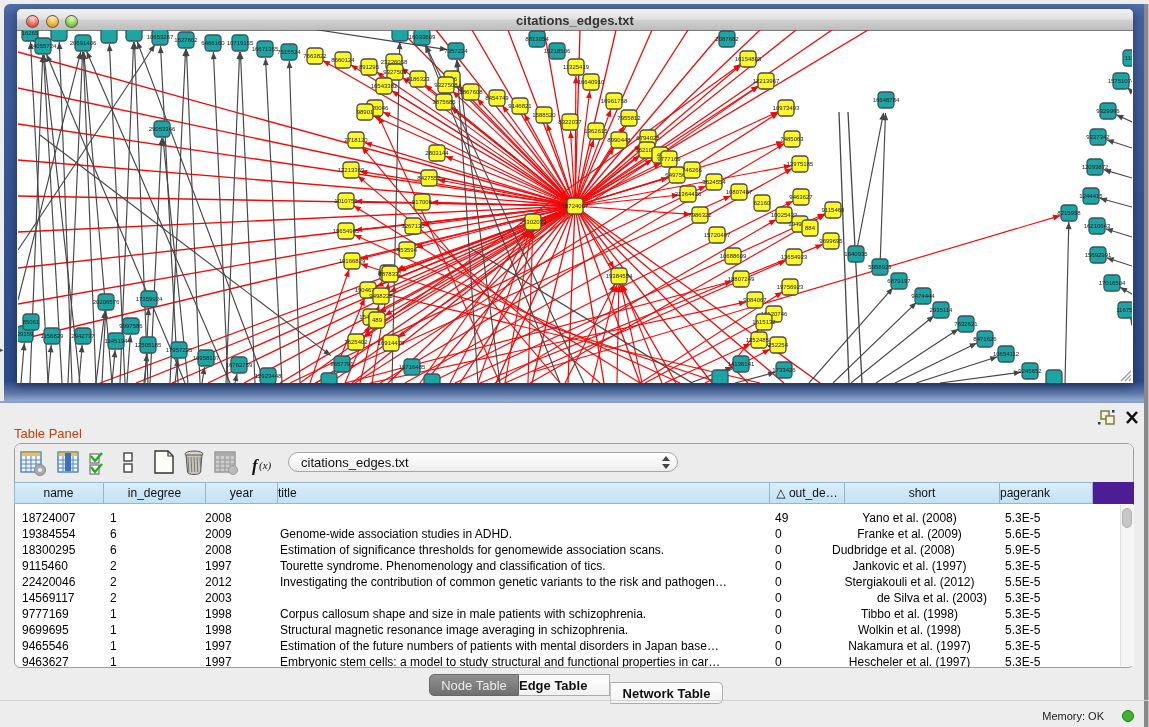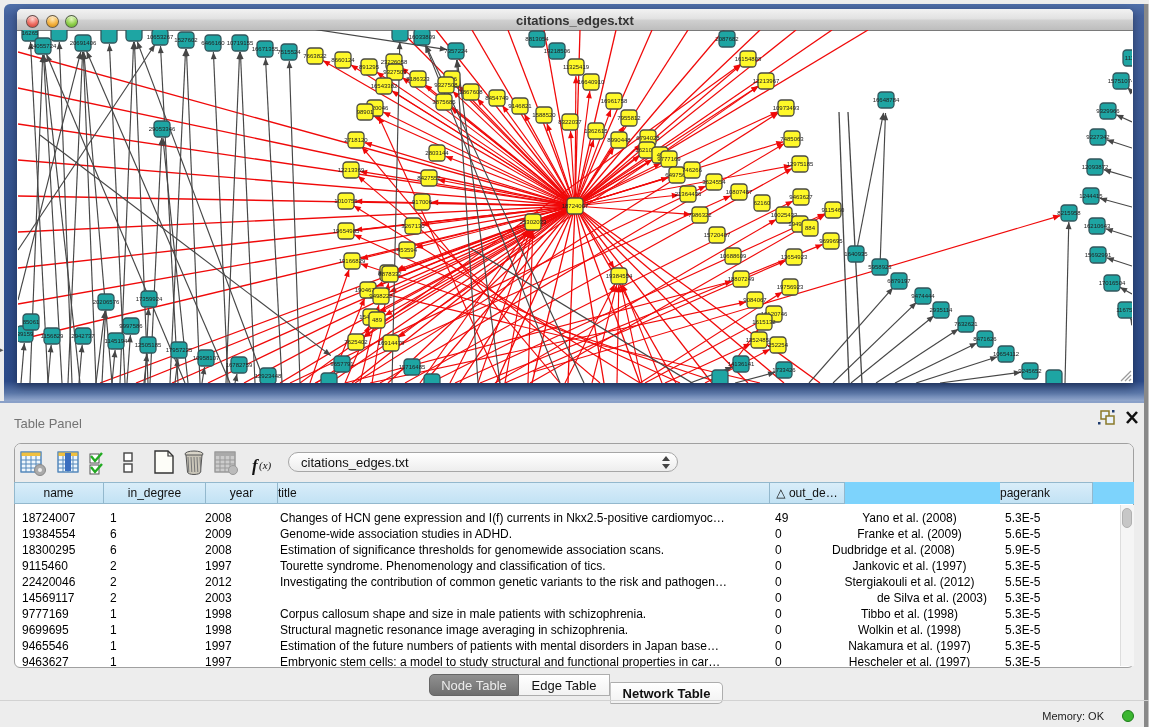--- a/index.html
+++ b/index.html
@@ -663,21 +663,21 @@
       <rect x="611" y="268" width="16" height="16" rx="3.5" fill="#fef829" stroke="#4a4a42" stroke-width="1.3"></rect>
       <text x="619" y="278.2" font-size="6" text-anchor="middle" fill="#222" font-family="Liberation Sans, sans-serif">19384554</text>
       <rect x="567" y="198" width="16" height="16" rx="3.5" fill="#fef829" stroke="#4a4a42" stroke-width="1.3"></rect>
       <text x="575" y="208.2" font-size="6" text-anchor="middle" fill="#222" font-family="Liberation Sans, sans-serif">18724007</text>
       <line x1="1121" y1="381" x2="1131" y2="371" stroke="#9a9a9a" stroke-width="1.3"></line>
       <line x1="1125" y1="381" x2="1131" y2="375" stroke="#9a9a9a" stroke-width="1.3"></line>
       <line x1="1129" y1="381" x2="1131" y2="379" stroke="#9a9a9a" stroke-width="1.3"></line>
     </g>
   </svg>
 <div class="abs" style="left:0;top:401px;width:1144px;height:2px;background:#8aa0c8"></div>
-<div class="abs" style="left:14px;top:416px;font-size:13px;color:#737373">Table Panel</div>
+<div class="abs" style="left:14px;top:426px;font-size:13px;color:#c2410c">Table Panel</div>
 <svg class="abs" style="left:1098px;top:409px" width="44" height="18">
     <rect x="3" y="2" width="8" height="8" fill="#eaf2fa" stroke="#8a7a2a" stroke-width="1.5"></rect>
     <rect x="8" y="7" width="8" height="8" fill="#eaf2fa" stroke="#8a7a2a" stroke-width="1.5"></rect>
     <rect x="14" y="1" width="2.5" height="2.5" fill="#1d3a6e"></rect>
     <rect x="0" y="13" width="2.5" height="2.5" fill="#1d3a6e"></rect>
     <path d="M 29 3 L 39 14 M 39 3 L 29 14" stroke="#111" stroke-width="2.6"></path>
   </svg>
 <div class="abs" style="left:14px;top:443px;width:1120px;height:225px;background:#fff;border:1px solid #a0a0a0;border-radius:7px 7px 6px 6px;box-sizing:border-box"></div>
 <div class="abs" style="left:15px;top:444px;width:1118px;height:38px;background:#ececec;border-radius:6px 6px 0 0"></div>
 <svg class="abs" style="left:0;top:443" width="290" height="40">
@@ -735,35 +735,35 @@
     <circle cx="233" cy="27" r="4.5" fill="#bbb" stroke="#999"></circle>
     <text x="252" y="28" font-family="Liberation Serif,serif" font-style="italic" font-weight="bold" font-size="17" fill="#111">f</text>
     <text x="259" y="26" font-family="Liberation Serif,serif" font-style="italic" font-size="11" fill="#111">(x)</text>
   </svg>
 <div class="abs" style="left:288px;top:452px;width:390px;height:20px;border-radius:10px;border:1px solid #a6a6a6;background:linear-gradient(180deg,#ffffff,#ededed);box-sizing:border-box">
     <div class="abs" style="left:12px;top:2px;font-size:13px;color:#111">citations_edges.txt</div>
     <svg class="abs" style="right:6px;top:3px" width="10" height="14">
       <path d="M 5 0 L 9 5 L 1 5 Z M 5 13 L 9 8 L 1 8 Z" fill="#444"></path>
     </svg>
   </div>
-<div class="abs" style="left:14px;top:482px;width:1120px;height:22px;background:#7dd3fc">
+<div class="abs" style="left:14px;top:482px;width:1120px;height:22px;background:#4c1d95">
     <div class="abs" style="left:0px;top:0;width:90px;height:22px;background:linear-gradient(180deg,#d9edf9,#c2e2f4);border:1px solid #93b8cd;border-left:none;box-sizing:border-box;font-size:12px;color:#111;text-align:center;line-height:21px">name</div>
     <div class="abs" style="left:90px;top:0;width:102px;height:22px;background:linear-gradient(180deg,#d9edf9,#c2e2f4);border:1px solid #93b8cd;border-left:none;box-sizing:border-box;font-size:12px;color:#111;text-align:center;line-height:21px">in_degree</div>
     <div class="abs" style="left:192px;top:0;width:72px;height:22px;background:linear-gradient(180deg,#d9edf9,#c2e2f4);border:1px solid #93b8cd;border-left:none;box-sizing:border-box;font-size:12px;color:#111;text-align:center;line-height:21px">year</div>
     <div class="abs" style="left:264px;top:0;width:492px;height:22px;background:linear-gradient(180deg,#d9edf9,#c2e2f4);border:1px solid #93b8cd;border-left:none;box-sizing:border-box;font-size:12px;color:#111;text-align:left;line-height:21px">title</div>
     <div class="abs" style="left:756px;top:0;width:75px;height:22px;background:linear-gradient(180deg,#d9edf9,#c2e2f4);border:1px solid #93b8cd;border-left:none;box-sizing:border-box;font-size:12px;color:#111;text-align:center;line-height:21px">△ out_de…</div>
+    <div class="abs" style="left:831px;top:0;width:155px;height:22px;background:linear-gradient(180deg,#d9edf9,#c2e2f4);border:1px solid #93b8cd;border-left:none;box-sizing:border-box;font-size:12px;color:#111;text-align:center;line-height:21px">short</div>
     <div class="abs" style="left:986px;top:0;width:93px;height:22px;background:linear-gradient(180deg,#d9edf9,#c2e2f4);border:1px solid #93b8cd;border-left:none;box-sizing:border-box;font-size:12px;color:#111;text-align:left;line-height:21px">pagerank</div>
     <div class="abs" style="left:0;top:0;width:1px;height:22px;background:#93b8cd"></div>
   </div>
 <div class="abs" style="left:14px;top:509px;width:1106px;height:158px;overflow:hidden;font-size:12px;color:#000">
     <div class="abs" style="left:0;top:1px;width:1106px;height:16px;line-height:16px;white-space:nowrap">
       <span class="abs" style="left:8px">18724007</span>
       <span class="abs" style="left:96px">1</span>
       <span class="abs" style="left:191px">2008</span>
-      <span class="abs" style="left:266px">Changes of HCN gene expression and I(f) currents in Nkx2.5-positive cardiomyoc…</span>
       <span class="abs" style="left:761px">49</span>
       <span class="abs" style="left:818px;width:155px;text-align:center">Yano et al. (2008)</span>
       <span class="abs" style="left:991px">5.3E-5</span>
     </div>
     <div class="abs" style="left:0;top:17px;width:1106px;height:16px;line-height:16px;white-space:nowrap">
       <span class="abs" style="left:8px">19384554</span>
       <span class="abs" style="left:96px">6</span>
       <span class="abs" style="left:191px">2009</span>
       <span class="abs" style="left:266px">Genome-wide association studies in ADHD.</span>
       <span class="abs" style="left:761px">0</span>
@@ -839,18 +839,18 @@
       <span class="abs" style="left:266px">Embryonic stem cells: a model to study structural and functional properties in car…</span>
       <span class="abs" style="left:761px">0</span>
       <span class="abs" style="left:818px;width:155px;text-align:center">Hescheler et al. (1997)</span>
       <span class="abs" style="left:991px">5.3E-5</span>
     </div>
   </div>
 <div class="abs" style="left:1120px;top:505px;width:13px;height:161px;background:#f5f5f5;border-left:1px solid #ddd"></div>
 <div class="abs" style="left:1122px;top:508px;width:10px;height:20px;background:#c7c7c7;border:1px solid #b0b0b0;border-radius:5px;box-sizing:border-box"></div>
 <div class="abs" style="left:429px;top:674px;width:294px;height:22px;font-size:13px;font-weight:bold">
     <div class="abs" style="left:0;top:0;width:90px;height:22px;border-radius:5px 0 0 5px;background:linear-gradient(180deg,#909090,#6f6f6f);border:1px solid #666;box-sizing:border-box;color:#f4f4f4;text-align:center;line-height:21px;font-weight:normal;color:#ececec">Node Table</div>
-    <div class="abs" style="left:90px;top:0;width:91px;height:22px;background:linear-gradient(180deg,#ffffff,#f2f2f2);border:1px solid #adadad;border-left:none;box-sizing:border-box;color:#111;text-align:center;line-height:21px;font-weight:normal">Edge Table</div>
+    <div class="abs" style="left:90px;top:0;width:91px;height:22px;background:linear-gradient(180deg,#ffffff,#f2f2f2);border:1px solid #adadad;border-left:none;box-sizing:border-box;color:#111;text-align:left;line-height:21px;font-weight:bold">Edge Table</div>
     <div class="abs" style="left:181px;top:8px;width:113px;height:22px;border-radius:0 5px 5px 0;background:linear-gradient(180deg,#ffffff,#f2f2f2);border:1px solid #adadad;border-left:1px solid #c6c6c6;box-sizing:border-box;color:#111;text-align:center;line-height:21px;font-weight:bold">Network Table</div>
   </div>
 <div class="abs" style="left:0;top:700px;width:1149px;height:1px;background:#d2d2d2"></div>
 <div class="abs" style="left:1020px;top:710px;width:84px;text-align:right;font-size:11px;color:#222">Memory: OK</div>
 <div class="abs" style="left:1122px;top:710px;width:12px;height:12px;border-radius:50%;background:#3cb631;border:1px solid #1e7d1b;box-sizing:border-box"></div>
 
 </body></html>

